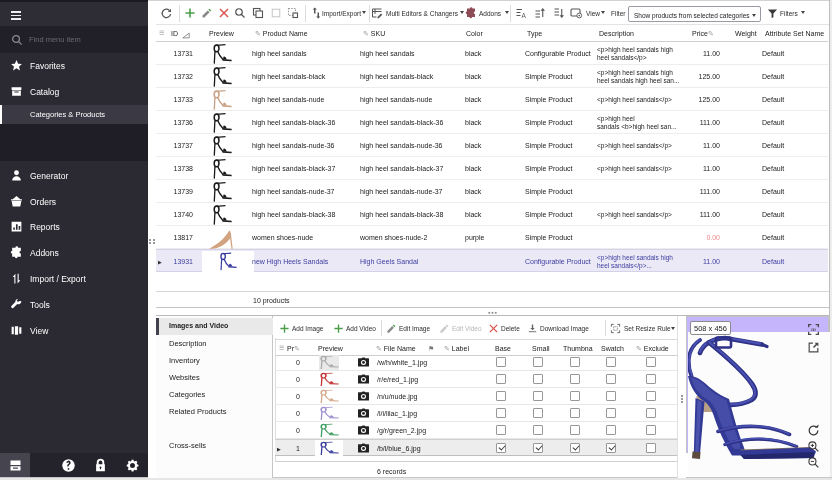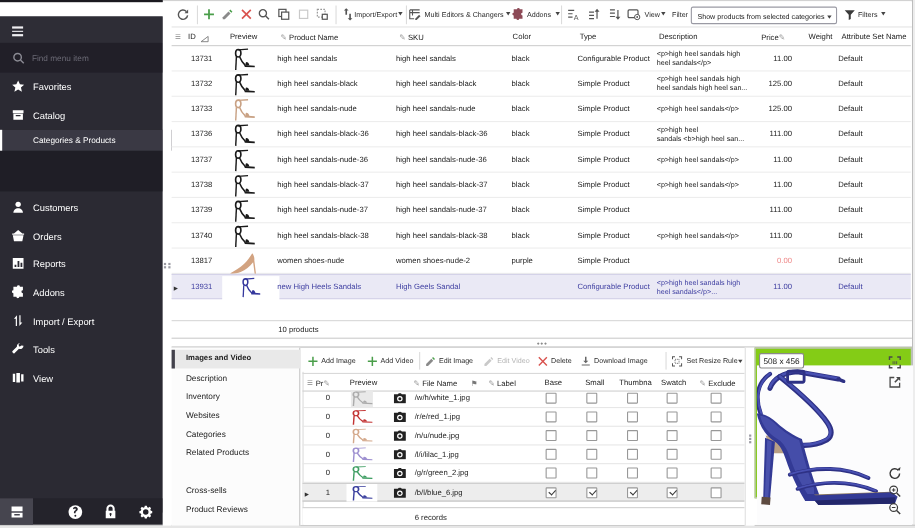--- a/index.html
+++ b/index.html
@@ -3,21 +3,21 @@
 <meta charset="utf-8">
 <style>
 *{margin:0;padding:0;box-sizing:border-box}
 html,body{width:832px;height:480px;overflow:hidden}
 body{font-family:"Liberation Sans",sans-serif;background:#fff;position:relative;color:#222}
 #e_top{position:absolute;left:148px;top:0;width:684px;height:2px;background:#fff;border-top:1px solid #d2d2d2}
 #e_right{position:absolute;left:829px;top:0;width:3px;height:480px;background:#ededed;border-left:1px solid #bdbdbd}
 #e_bot{position:absolute;left:0;top:477px;width:832px;height:3px;background:#e6e6e6;border-top:1px solid #c6c6c6}
 #e_sbl{position:absolute;left:0;top:0;width:148px;height:2px;background:#1b1a20}
 
-#sb{position:absolute;left:0;top:15px;width:148px;height:451px;background:#2b2a33}
+#sb{position:absolute;left:0;top:2px;width:148px;height:451px;background:#2b2a33}
 #sbtop{position:absolute;left:0;top:0;width:148px;height:24px;background:#2e2d36}
 .hline{position:absolute;left:11px;width:10px;height:1.6px;background:#efeff2}
 #sbsearch{position:absolute;left:0;top:24px;width:148px;height:27px;background:#211f28}
 #sbsearch span{position:absolute;left:29px;top:9px;font-size:7.5px;color:#6b6a75}
 .mi{position:absolute;left:0;width:148px;height:26px;color:#fff;font-size:8.5px}
 .mi span{position:absolute;left:30px;top:8px}
 .mi svg{position:absolute;left:10px;top:6px}
 #submenu{position:absolute;left:0;top:103px;width:148px;height:56px;background:#1f1e26}
 .smi{position:absolute;left:0;width:160px;height:18px;color:#fff;font-size:7.5px}
 .smi span{position:absolute;left:30px;top:5px}
@@ -74,21 +74,21 @@
 .irow span{position:absolute;white-space:nowrap}
 .inum{left:0;top:5px;width:25px;text-align:right}
 .ifn{left:102px;top:5px}
 .cb{position:absolute;top:3px;width:10px;height:10px;border:1px solid #989898;border-radius:1px;background:#fff}
 .cb.ck::after{content:"";position:absolute;left:1.5px;top:1px;width:5px;height:3px;border-left:1.5px solid #3a3a3a;border-bottom:1.5px solid #3a3a3a;transform:rotate(-48deg)}
 #iselrow{background:#ededed;border-top:1px solid #cfcfcf;border-bottom:1px solid #bfbfbf}
 #status2{position:absolute;left:119px;top:145px;width:402px;height:16px;border-top:1px solid #d0d0d0;background:#fff}
 #status2 span{position:absolute;left:102px;top:6px;font-size:7px;color:#222}
 
 #pvsplit{position:absolute;left:521px;top:0px;width:9px;height:162px;background:#fff;border-left:1px solid #e0e0e0}
-#pvw{position:absolute;left:530px;top:0;width:143px;height:137px;background:#84cc16;border:1px solid #c2c2c2}
+#pvw{position:absolute;left:530px;top:0;width:143px;height:137px;background:#c4b5fd;border:1px solid #c2c2c2}
 #pvsize{position:absolute;left:3px;top:4px;border:1px solid #8a8a8a;border-radius:2px;background:#fff;font-size:7.5px;padding:1.5px 3px;color:#222}
 .pvic{position:absolute;left:120px;color:#4a4a4a}
 </style>
 </head>
 <body>
 <div id="e_top"></div>
 <div id="e_right"></div>
 <div id="e_bot"></div>
 <div id="e_sbl"></div>
 <svg width="0" height="0" style="position:absolute">
@@ -134,21 +134,21 @@
   <div id="submenu">
     <div class="smi" id="smisel">
         <span>Categories &amp; Products</span>
       </div>
   </div>
   <div class="mi" style="top:161px">
       <svg width="13" height="13" viewBox="0 0 24 24">
         <circle cx="12" cy="7" r="4.5" fill="#fff"></circle>
         <path fill="#fff" d="M4 21c0-4.4 3.6-7.5 8-7.5s8 3.1 8 7.5z"></path>
       </svg>
-      <span>Customers</span>
+      <span>Generator</span>
     </div>
   <div class="mi" style="top:187px">
       <svg width="13" height="13" viewBox="0 0 24 24">
         <path fill="#fff" d="M12 2l7 6h3v2H2V8h3zM3 11h18l-2 10H5z"></path>
       </svg>
       <span>Orders</span>
     </div>
   <div class="mi" style="top:212px">
       <svg width="13" height="13" viewBox="0 0 24 24">
         <path fill="#fff" d="M3 3h18v18H3zm3 11h3v4H6zm5-6h3v10h-3zm5 3h3v7h-3z" fill-rule="evenodd"></path>
@@ -460,23 +460,20 @@
           <span>Websites</span>
         </div>
       <div class="tab" style="top:70px">
           <span>Categories</span>
         </div>
       <div class="tab" style="top:87px">
           <span>Related Products</span>
         </div>
       <div class="tab" style="top:121px">
           <span>Cross-sells</span>
-        </div>
-      <div class="tab" style="top:138px">
-          <span>Product Reviews</span>
         </div>
     </div>
     <div style="position:absolute;left:119px;top:22px;width:1px;height:139px;background:#dcdcdc"></div>
     <div id="imgtb">
       <svg style="position:absolute;left:4px;top:5px" width="11" height="11" viewBox="0 0 24 24">
           <path stroke="#4a9e4a" stroke-width="3" d="M12 3v18M3 12h18"></path>
         </svg>
       <span class="tbt" style="left:17px">Add Image</span>
       <svg style="position:absolute;left:58px;top:5px" width="11" height="11" viewBox="0 0 24 24">
           <path stroke="#4a9e4a" stroke-width="3" d="M12 3v18M3 12h18"></path>

